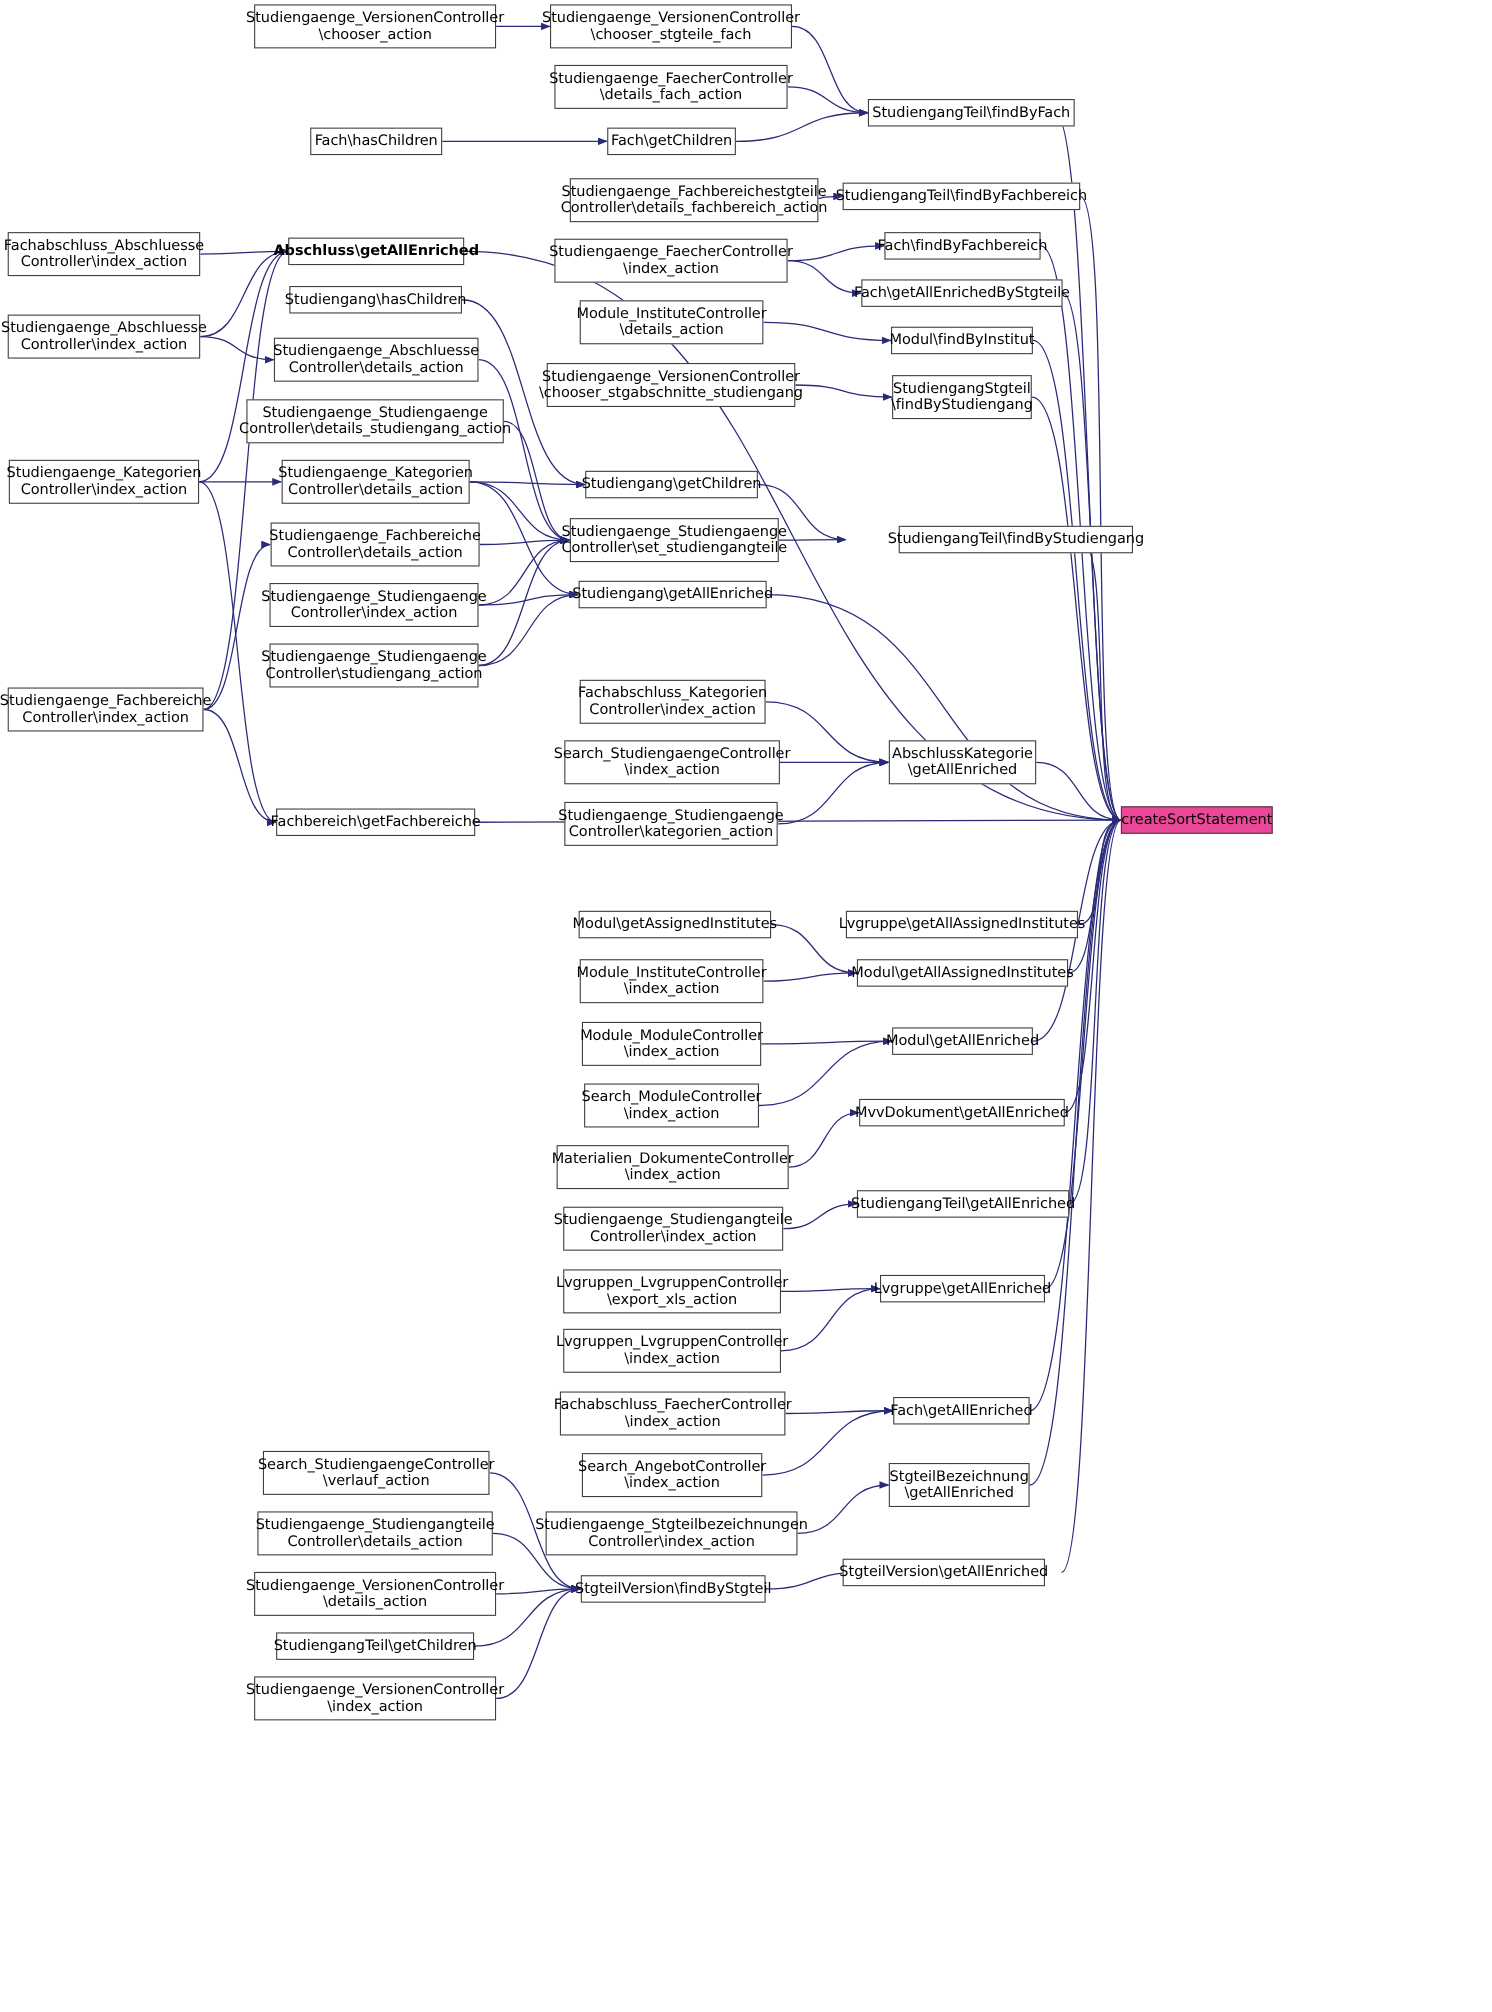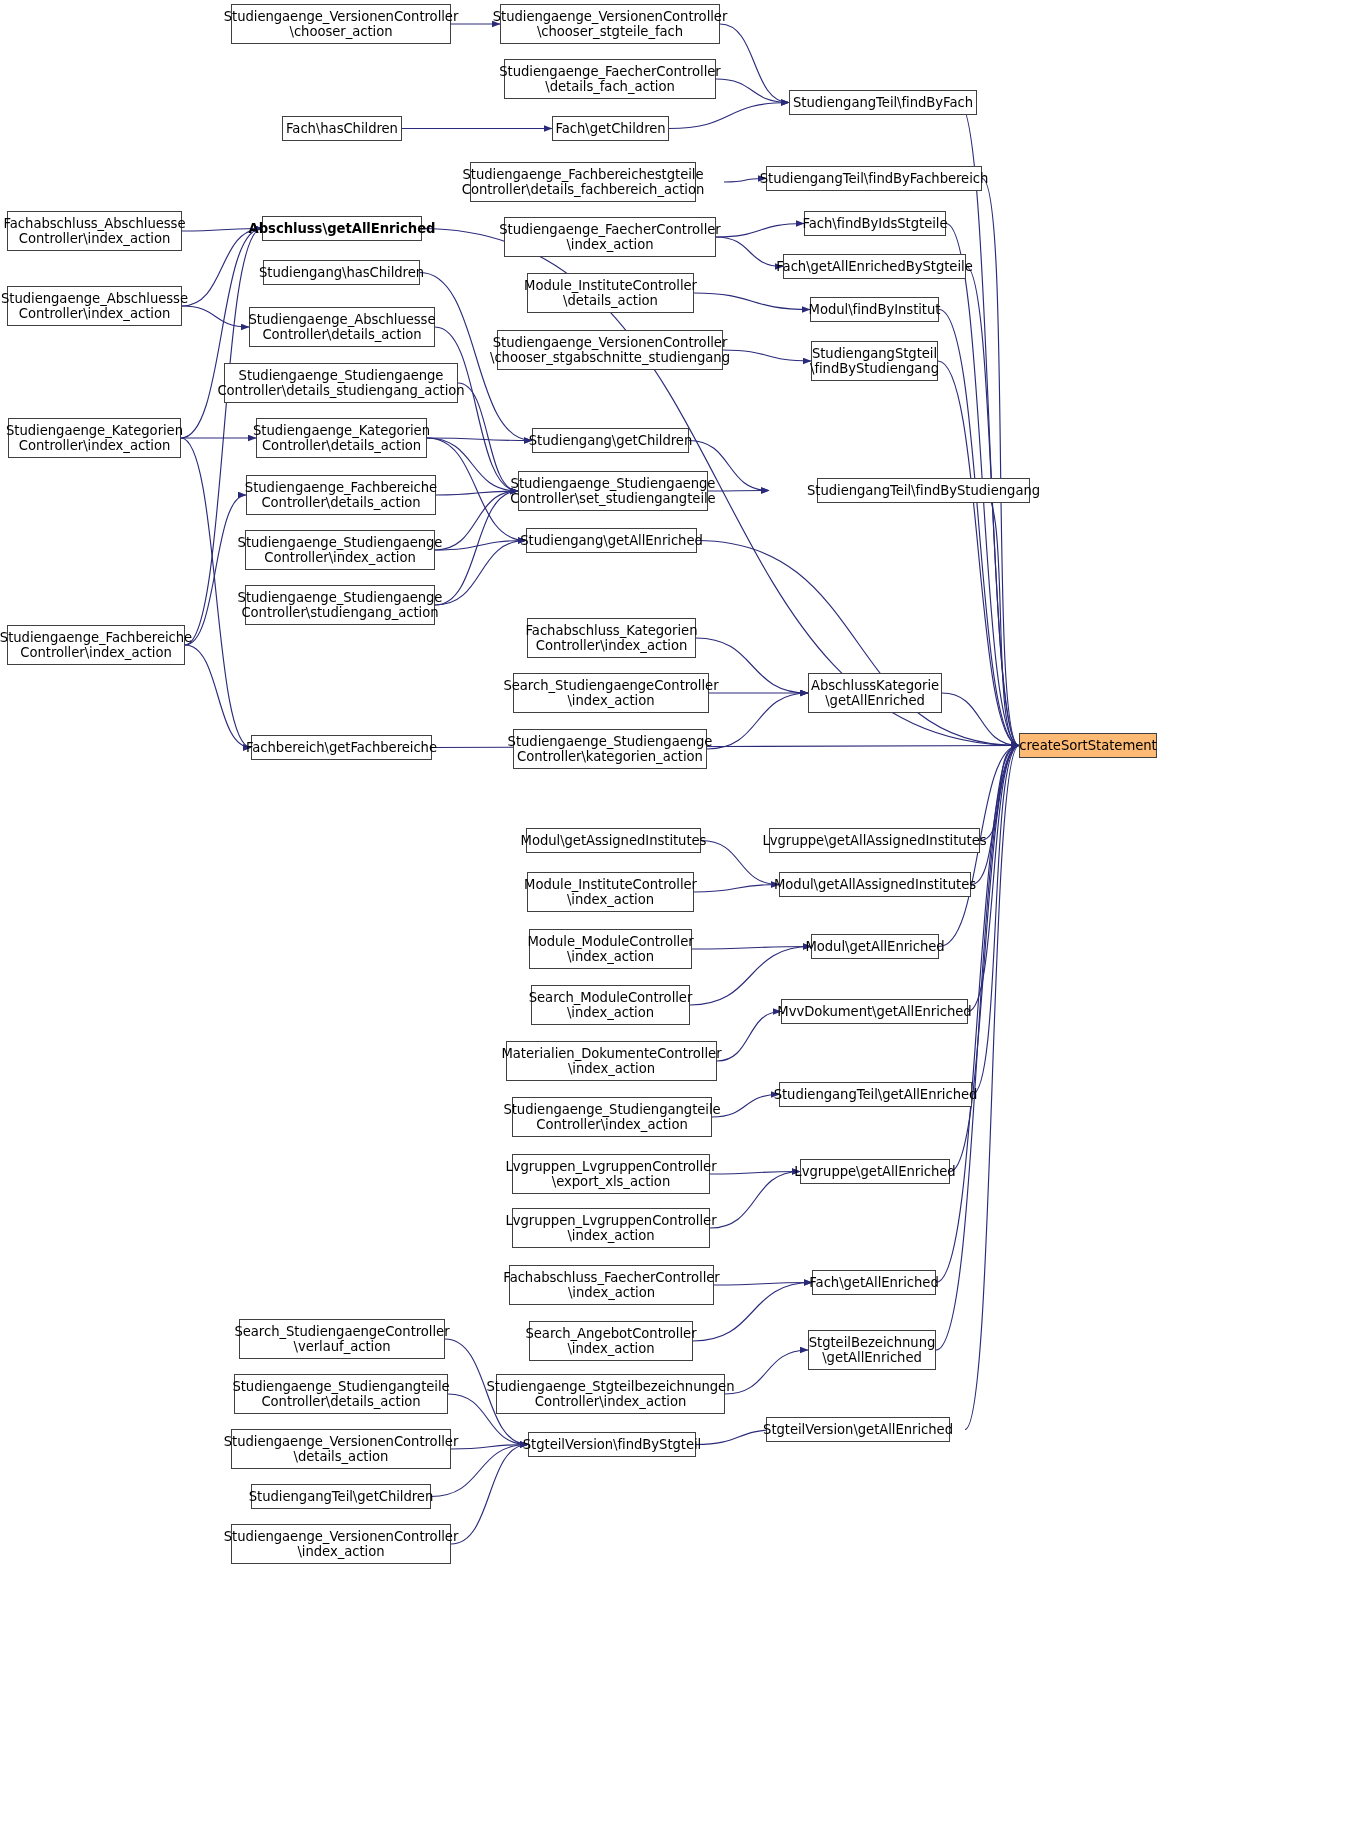--- a/index.html
+++ b/index.html
@@ -32,21 +32,21 @@
     line-height: 15.5px;
     text-align: center;
     display: flex;
     align-items: center;
     justify-content: center;
     white-space: pre-line;
     letter-spacing: -0.05px;
     padding: 0 3px;
   }
   .node.focus {
-    background: #fdba74;
+    background: #ec4899;
     border: 1px solid #404040;
   }
 </style>
 </head>
 <body>
 
 <div id="canvas">
   <svg id="edges" viewBox="0 0 1356 1829">
     <defs>
       <marker id="arrow" markerWidth="9" markerHeight="7" refX="8.5" refY="3.5" orient="auto" markerUnits="userSpaceOnUse">
@@ -131,29 +131,29 @@
   <div id="node-layer">
       <div class="node" style="left: 231px; top: 4px; width: 220px; height: 40px;">Studiengaenge_VersionenController
 \chooser_action</div>
       <div class="node" style="left: 500px; top: 4px; width: 220px; height: 40px;">Studiengaenge_VersionenController
 \chooser_stgteile_fach</div>
       <div class="node" style="left: 504px; top: 59px; width: 212px; height: 40px;">Studiengaenge_FaecherController
 \details_fach_action</div>
       <div class="node" style="left: 789px; top: 90px; width: 188px; height: 25px;">StudiengangTeil\findByFach</div>
       <div class="node" style="left: 282px; top: 116px; width: 120px; height: 25px;">Fach\hasChildren</div>
       <div class="node" style="left: 552px; top: 116px; width: 117px; height: 25px;">Fach\getChildren</div>
-      <div class="node" style="left: 470px; top: 162px; width: 226px; height: 40px;">Studiengaenge_Fachbereichestgteile
+      <div class="node" style="left: 518px; top: 162px; width: 226px; height: 40px;">Studiengaenge_Fachbereichestgteile
 Controller\details_fachbereich_action</div>
       <div class="node" style="left: 766px; top: 166px; width: 216px; height: 25px;">StudiengangTeil\findByFachbereich</div>
       <div class="node" style="left: 7px; top: 211px; width: 175px; height: 40px;">Fachabschluss_Abschluesse
 Controller\index_action</div>
       <div class="node" style="left: 262px; top: 216px; width: 160px; height: 25px; font-weight: bold;">Abschluss\getAllEnriched</div>
       <div class="node" style="left: 504px; top: 217px; width: 212px; height: 40px;">Studiengaenge_FaecherController
 \index_action</div>
-      <div class="node" style="left: 804px; top: 211px; width: 142px; height: 25px;">Fach\findByIdsStgteile</div>
+      <div class="node" style="left: 804px; top: 211px; width: 142px; height: 25px;">Fach\findByFachbereich</div>
       <div class="node" style="left: 783px; top: 254px; width: 183px; height: 25px;">Fach\getAllEnrichedByStgteile</div>
       <div class="node" style="left: 263px; top: 260px; width: 157px; height: 25px;">Studiengang\hasChildren</div>
       <div class="node" style="left: 527px; top: 273px; width: 167px; height: 40px;">Module_InstituteController
 \details_action</div>
       <div class="node" style="left: 810px; top: 297px; width: 129px; height: 25px;">Modul\findByInstitut</div>
       <div class="node" style="left: 249px; top: 307px; width: 186px; height: 40px;">Studiengaenge_Abschluesse
 Controller\details_action</div>
       <div class="node" style="left: 7px; top: 286px; width: 175px; height: 40px;">Studiengaenge_Abschluesse
 Controller\index_action</div>
       <div class="node" style="left: 497px; top: 330px; width: 226px; height: 40px;">Studiengaenge_VersionenController

